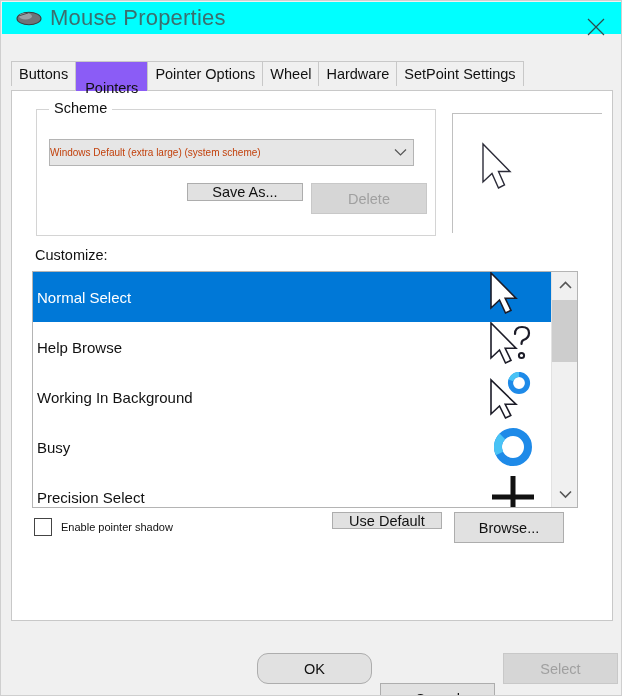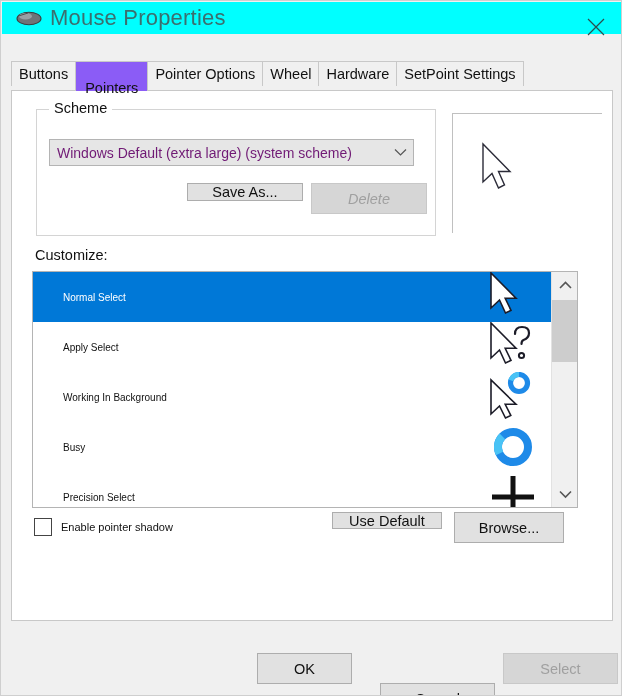--- a/index.html
+++ b/index.html
@@ -135,23 +135,22 @@
     width: 365px;
     height: 27px;
     background: #e6e6e6;
     border: 1px solid #b4b4b4;
     box-sizing: border-box;
     display: flex;
     align-items: center;
     cursor: pointer;
   }
   #scheme-select-text {
-    font-size: 14px;
-    color: #701a75;
-    padding-left: 7px;
+    font-size: 10px;
+    color: #c2410c;
     white-space: nowrap;
     flex: 1 1 auto;
     overflow: hidden;
   }
   #scheme-select-arrow {
     width: 26px;
     display: flex;
     align-items: center;
     justify-content: center;
   }
@@ -181,21 +180,20 @@
     top: 73px;
     width: 116px;
     height: 18px;
   }
   #delete-btn {
     position: absolute;
     left: 274px;
     top: 73px;
     width: 116px;
     height: 31px;
-    font-style: italic;
   }
 
   
   #preview-pane {
     position: absolute;
     left: 440px;
     top: 22px;
     width: 150px;
     height: 120px;
     border-left: 1px solid #c0c0c0;
@@ -239,23 +237,23 @@
     height: 50px;
     display: flex;
     align-items: center;
     box-sizing: border-box;
     cursor: pointer;
   }
   .list-row.selected {
     background: #0078d7;
   }
   .list-row .row-label {
-    font-size: 10px;
+    font-size: 15px;
     color: #111;
-    padding-left: 30px;
+    padding-left: 4px;
     flex: 1 1 auto;
     white-space: nowrap;
   }
   .list-row.selected .row-label { color: #ffffff; }
   .row-icon {
     width: 62px;
     height: 50px;
     flex: 0 0 auto;
     position: relative;
     display: flex;
@@ -331,23 +329,24 @@
     top: 421px;
     width: 110px;
     height: 31px;
   }
 
   
   #ok-btn {
     position: absolute;
     left: 256px;
     top: 652px;
-    width: 95px;
+    width: 115px;
     height: 31px;
     z-index: 3;
+    border-radius: 11px;
   }
   #cancel-btn {
     position: absolute;
     left: 379px;
     top: 682px;
     width: 115px;
     height: 31px;
     z-index: 3;
   }
   #apply-btn {
@@ -423,21 +422,21 @@
         <div class="list-row selected">
           <div class="row-label">Normal Select</div>
           <div class="row-icon">
             <svg width="36" height="48" viewBox="0 0 36 48" style="margin-top:-2px;">
               <path d="M2 1 L2 36 L10.5 28 L16.5 41 L22 38.3 L16.2 26.3 L27 26.3 Z" fill="#ffffff" stroke="#1c1c28" stroke-width="1.6" stroke-linejoin="miter"></path>
             </svg>
           </div>
         </div>
 
         <div class="list-row">
-          <div class="row-label">Apply Select</div>
+          <div class="row-label">Help Browse</div>
           <div class="row-icon">
             <svg width="56" height="48" viewBox="0 0 56 48" style="margin-top:-2px;">
               <path d="M2 1 L2 36 L10.5 28 L16.5 41 L22 38.3 L16.2 26.3 L27 26.3 Z" fill="#ffffff" stroke="#1c1c28" stroke-width="1.6" stroke-linejoin="miter"></path>
               <path d="M26 12 q0-7 7-7 q7 0 7 6 q0 5-5.5 7 q-2 0.9-2 4" fill="none" stroke="#1c1c28" stroke-width="2.2" stroke-linecap="round"></path>
               <circle cx="32.5" cy="33.5" r="2.6" fill="none" stroke="#1c1c28" stroke-width="2"></circle>
             </svg>
           </div>
         </div>
 
         <div class="list-row">

